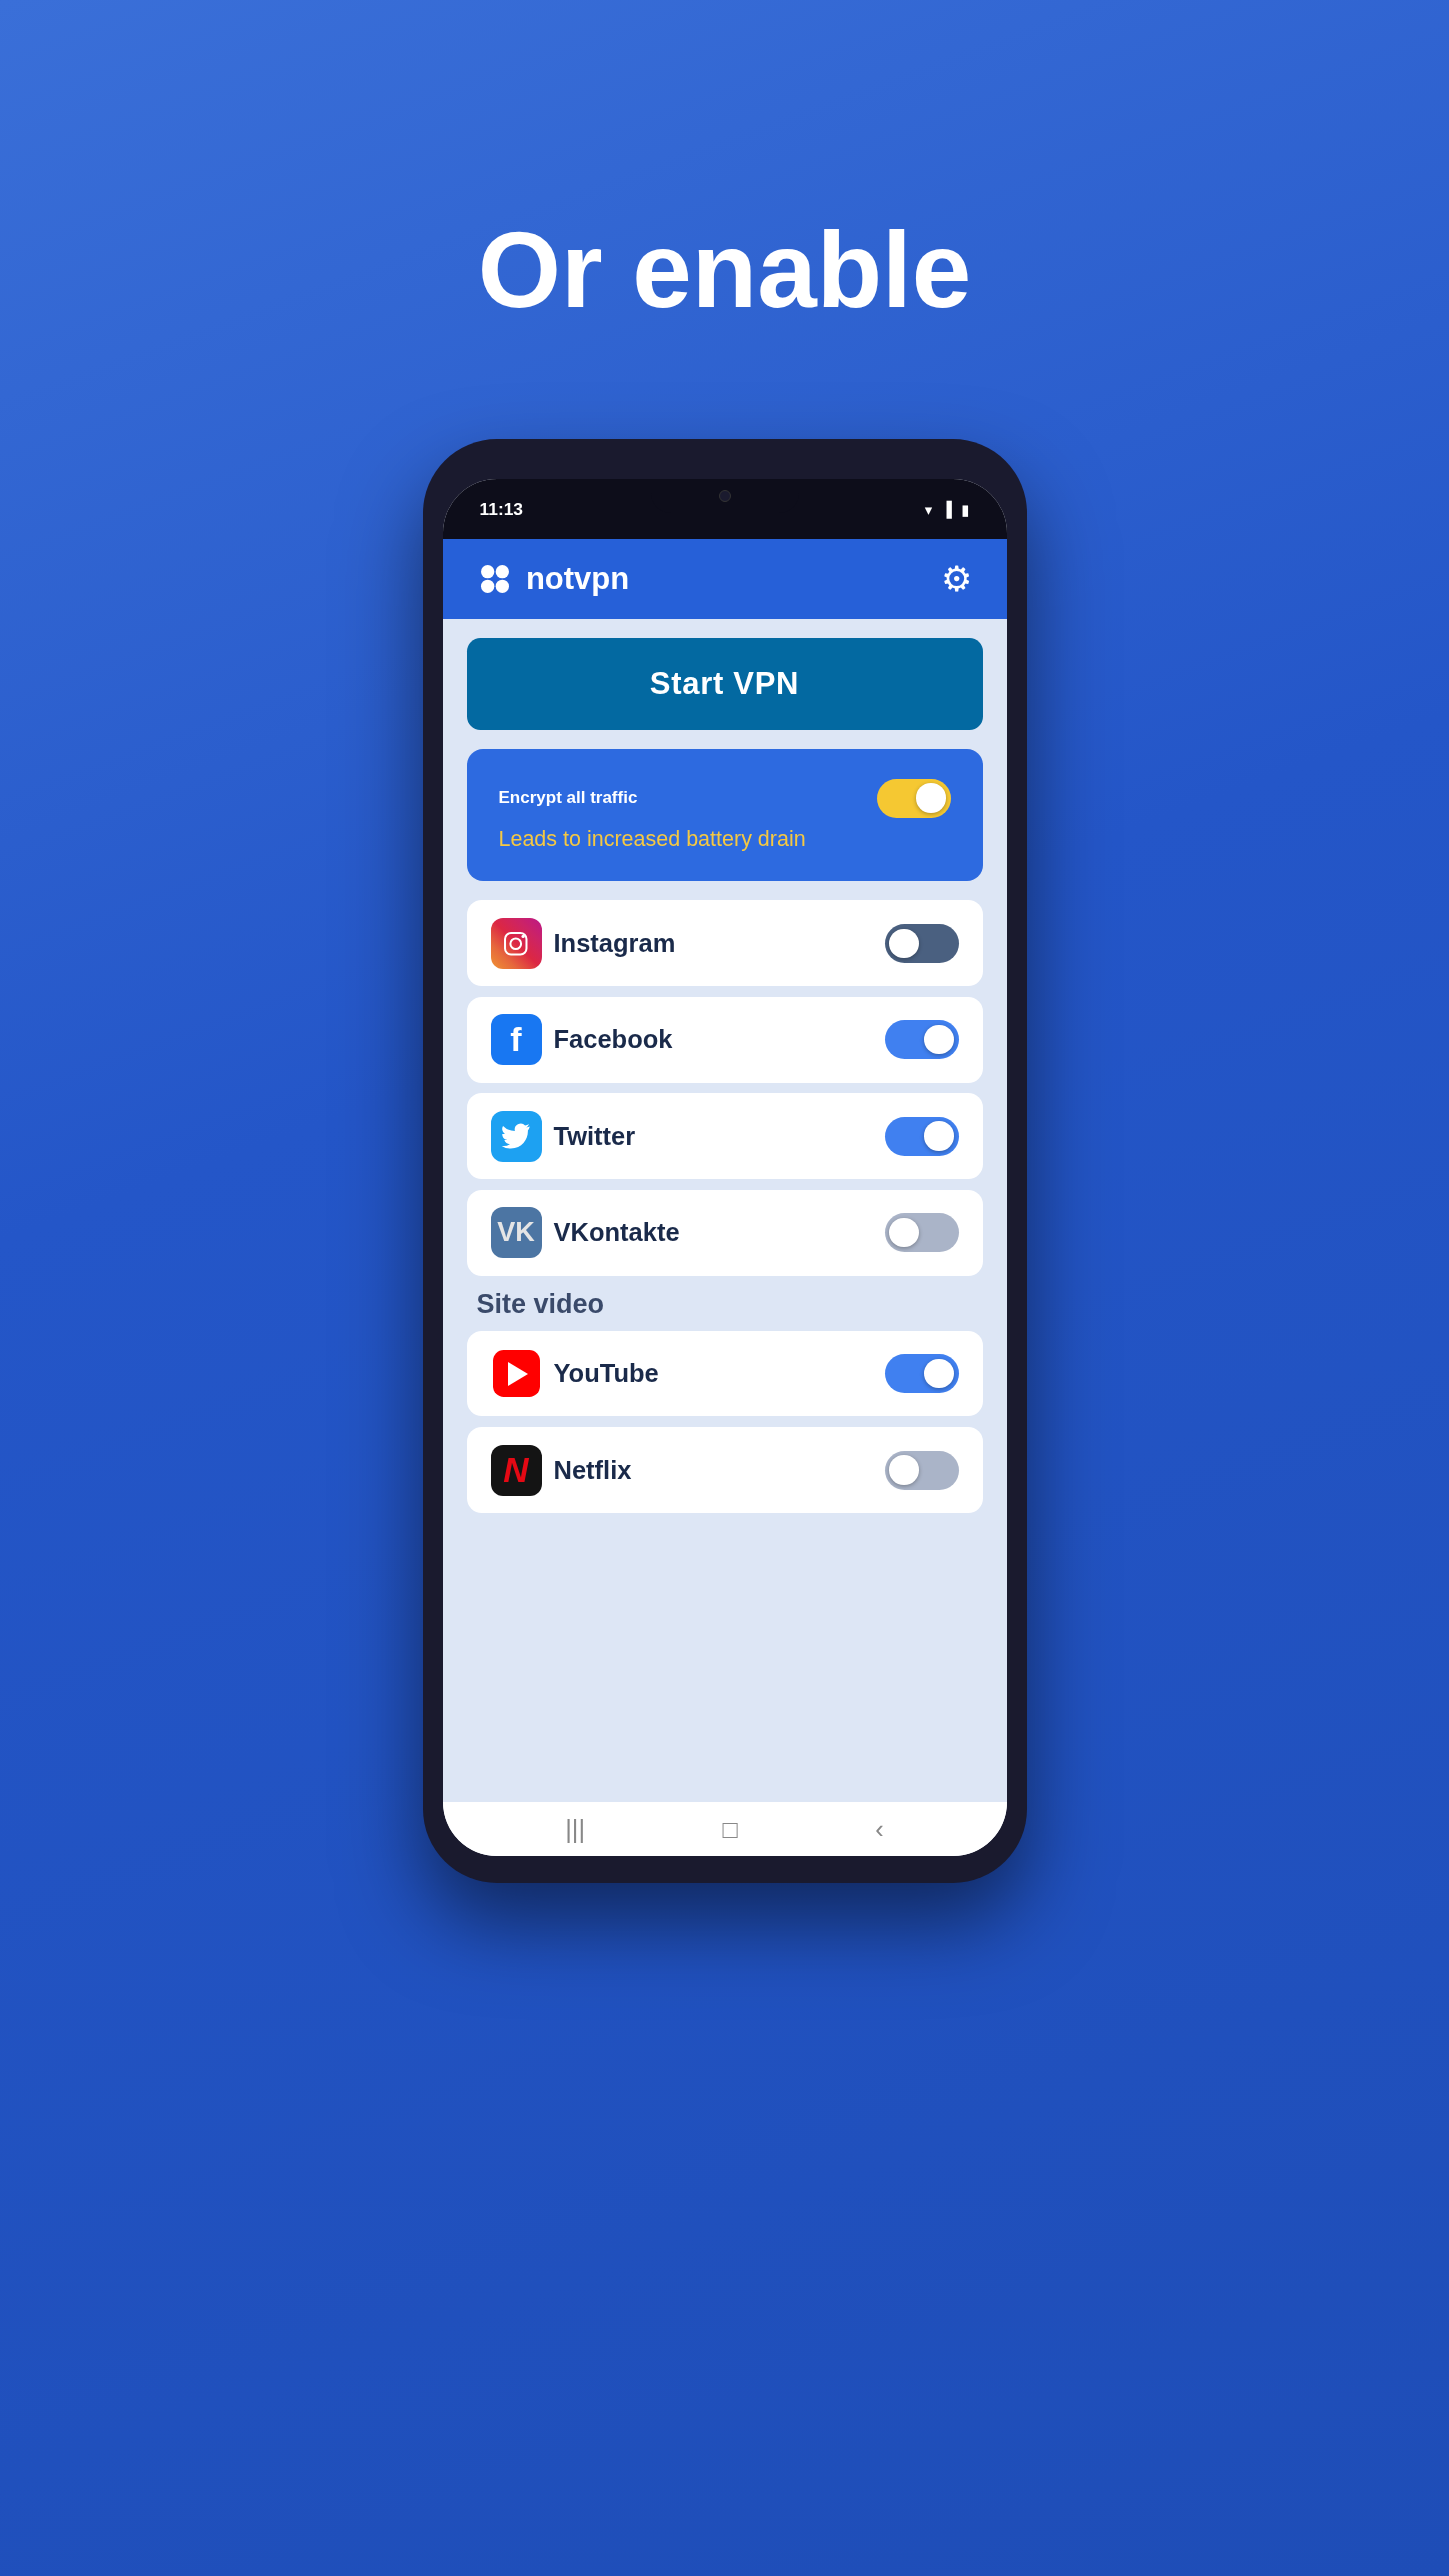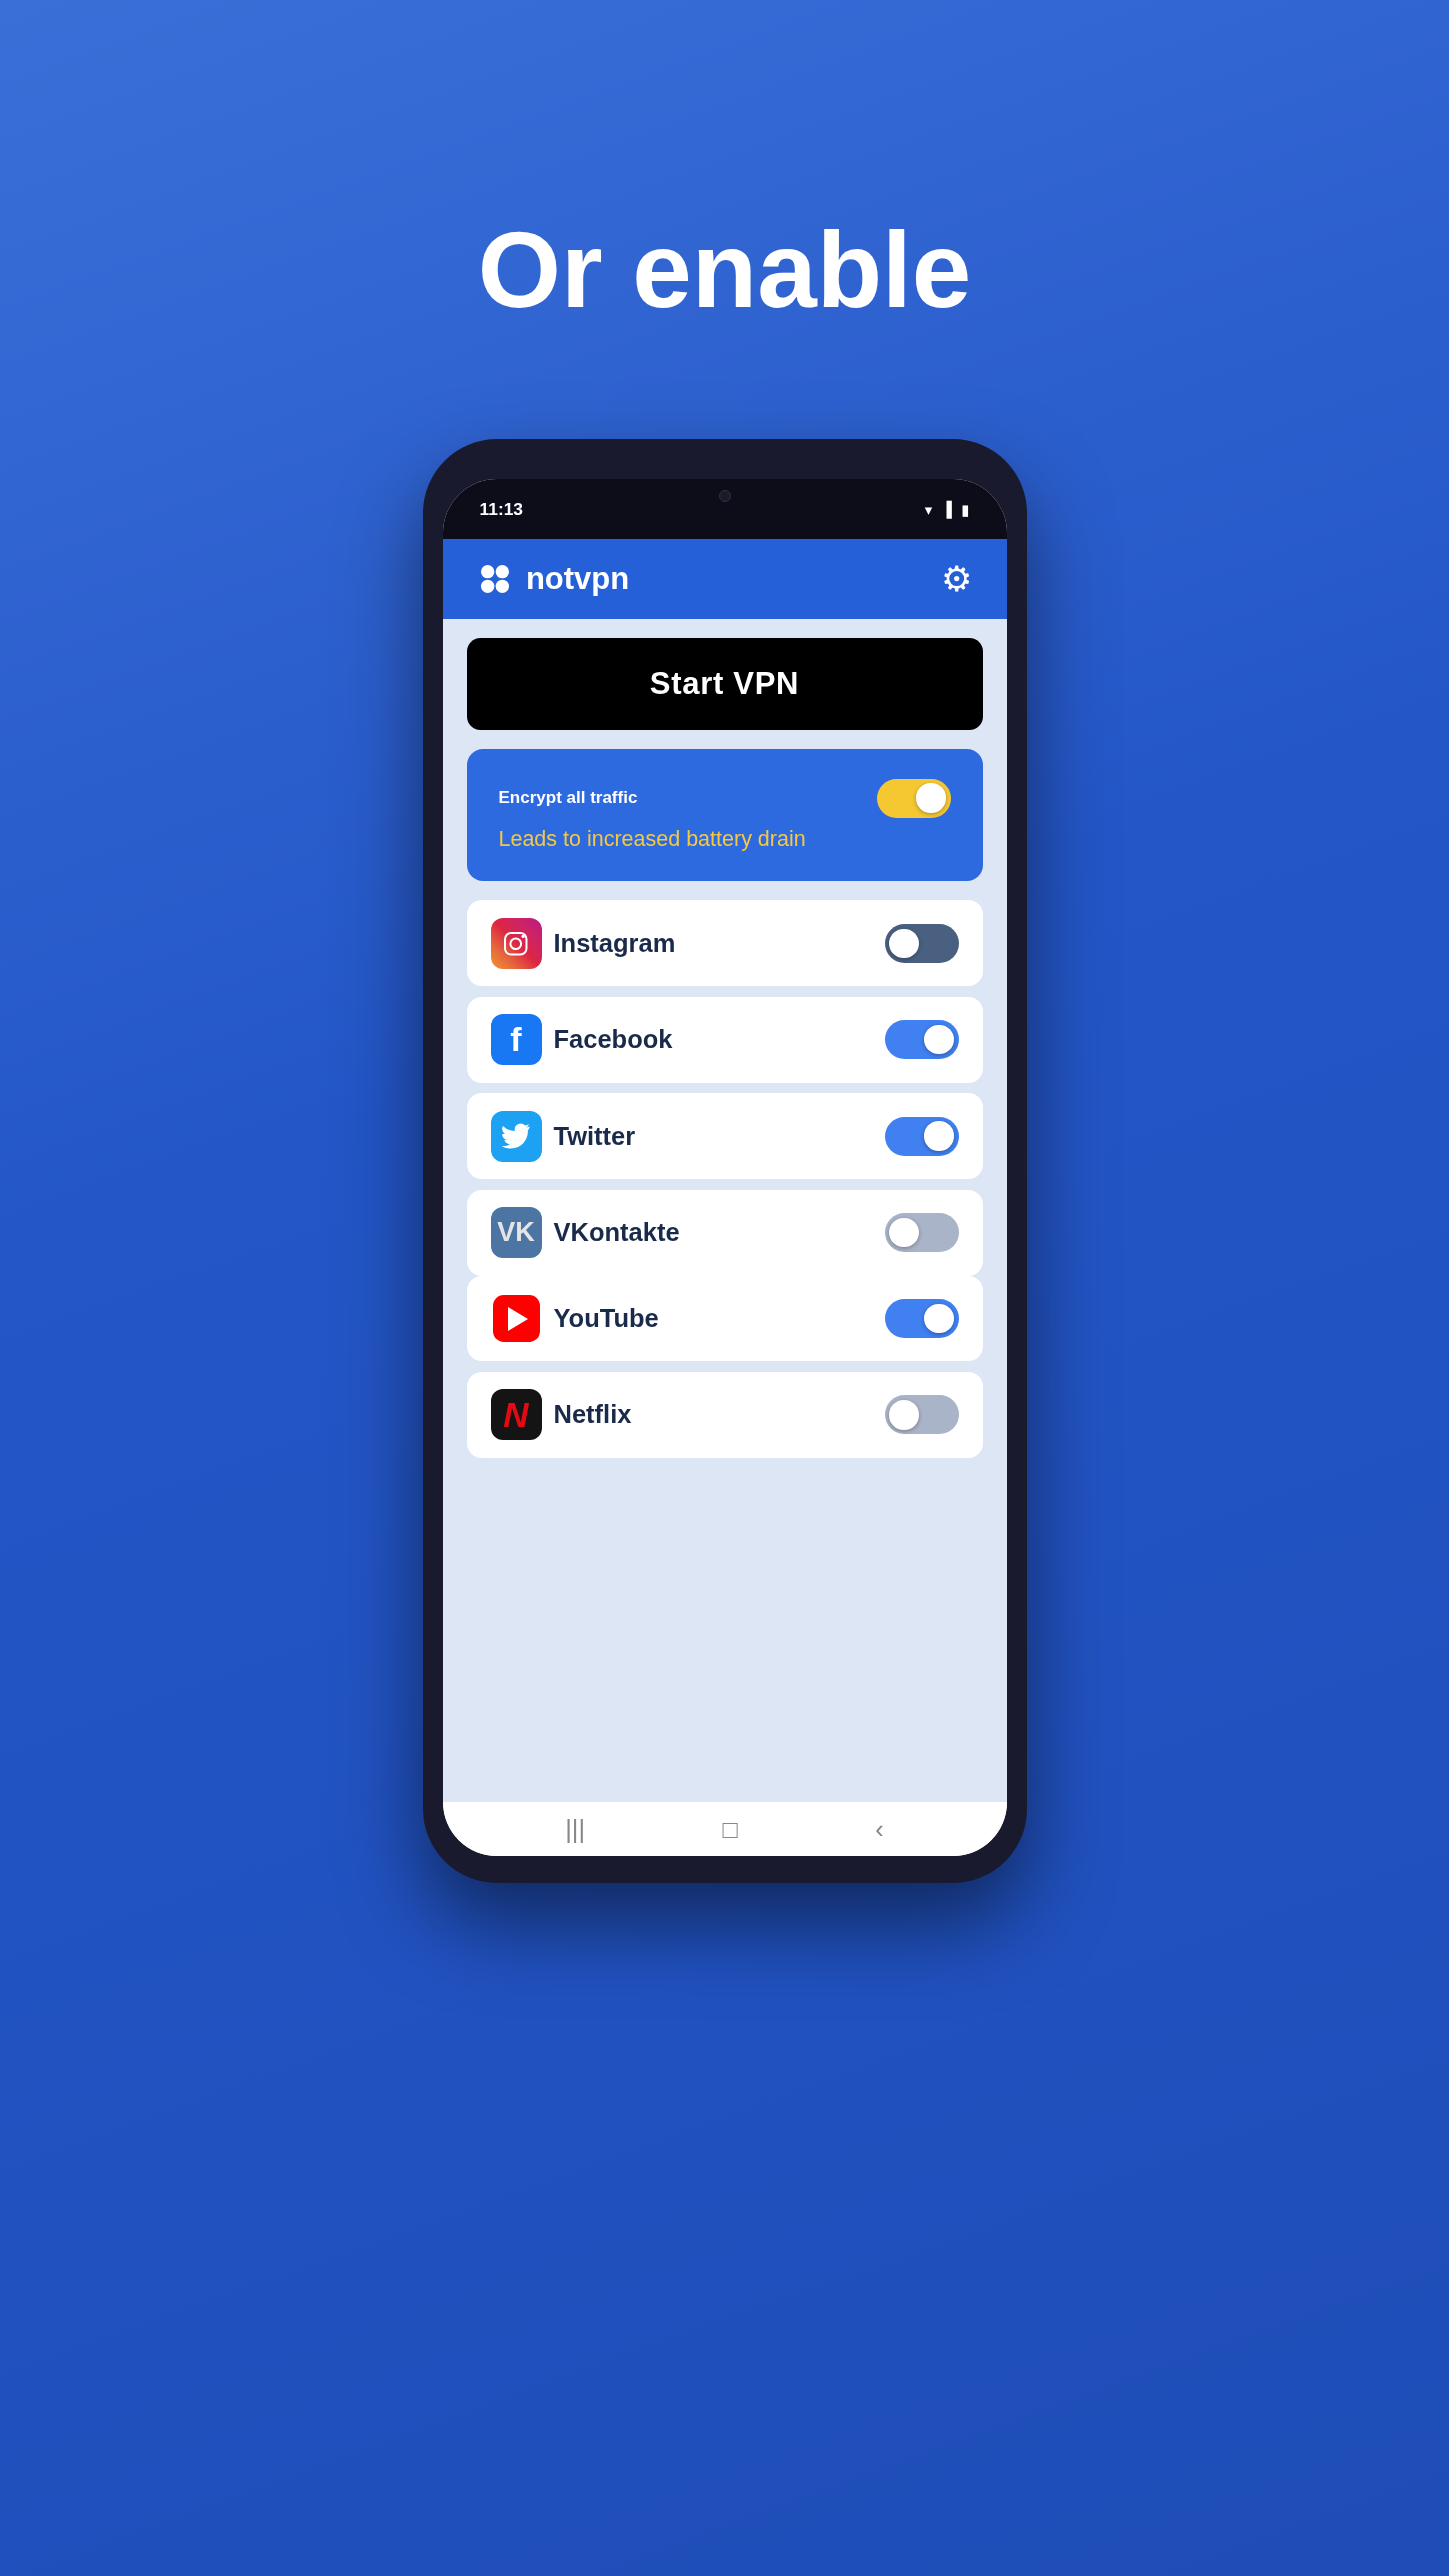--- a/index.html
+++ b/index.html
@@ -159,21 +159,21 @@
       font-weight: 600;
     }
 
     .gear-icon {
       color: white;
       font-size: 35px;
     }
 
     
     .start-vpn-btn {
-      background: #000000;
+      background: #0369a1;
       color: white;
       border: none;
       border-radius: 13.4px;
       margin: 19px 24px;
       padding: 28px 0;
       font-size: 31px;
       font-weight: 600;
       width: calc(100% - 48px);
       display: block;
       text-align: center;
@@ -499,20 +499,21 @@
           </div>
 
           <div class="app-item">
             <div class="vk-icon">VK</div>
             <span class="app-name">VKontakte</span>
             <div class="toggle toggle-off"></div>
           </div>
 
         </div>
 
+        <div class="section-label">Site video</div>
         <div class="app-list">
 
           <div class="app-item">
             <div class="yt-icon">
               <div class="yt-inner">
                 <div class="yt-play"></div>
               </div>
             </div>
             <span class="app-name">YouTube</span>
             <div class="toggle toggle-on-blue"></div>

